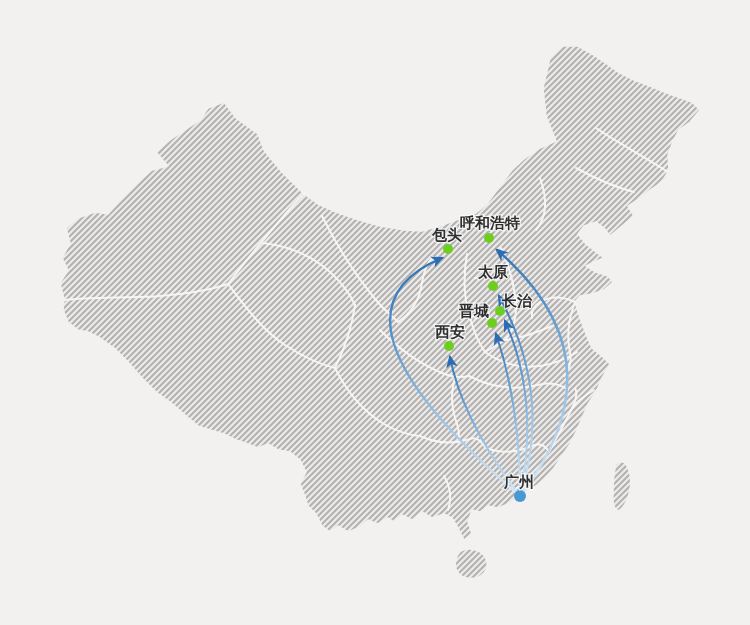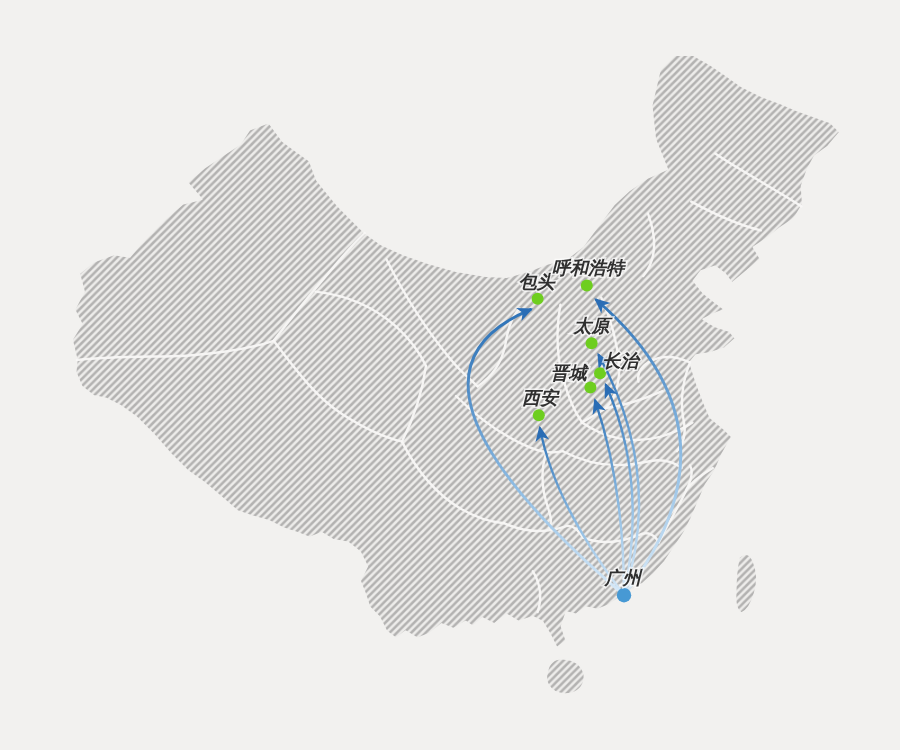--- a/index.html
+++ b/index.html
@@ -2,21 +2,21 @@
 <html><head>
 <meta charset="utf-8">
 <style>
   html,body{margin:0;padding:0;}
   body{
     width:750px;height:625px;
     background:#f2f1ef;
     font-family:"DejaVu Sans","Liberation Sans",sans-serif;
     overflow:hidden;
   }
-  .stage{position:relative;width:750px;height:625px;font-style:italic;}
+  .stage{position:relative;width:750px;height:625px;}
   svg{display:block;}
   .province-border{
     fill:none;stroke:#f8f7f5;stroke-width:2;stroke-linecap:round;
     stroke-linejoin:round;opacity:.95;
   }
   .city-label{
     font-family:"DejaVu Sans","Liberation Sans",sans-serif;
     font-size:15px;font-weight:600;
     paint-order:stroke;
     stroke:rgba(255,255,255,.7);stroke-width:2.5px;

